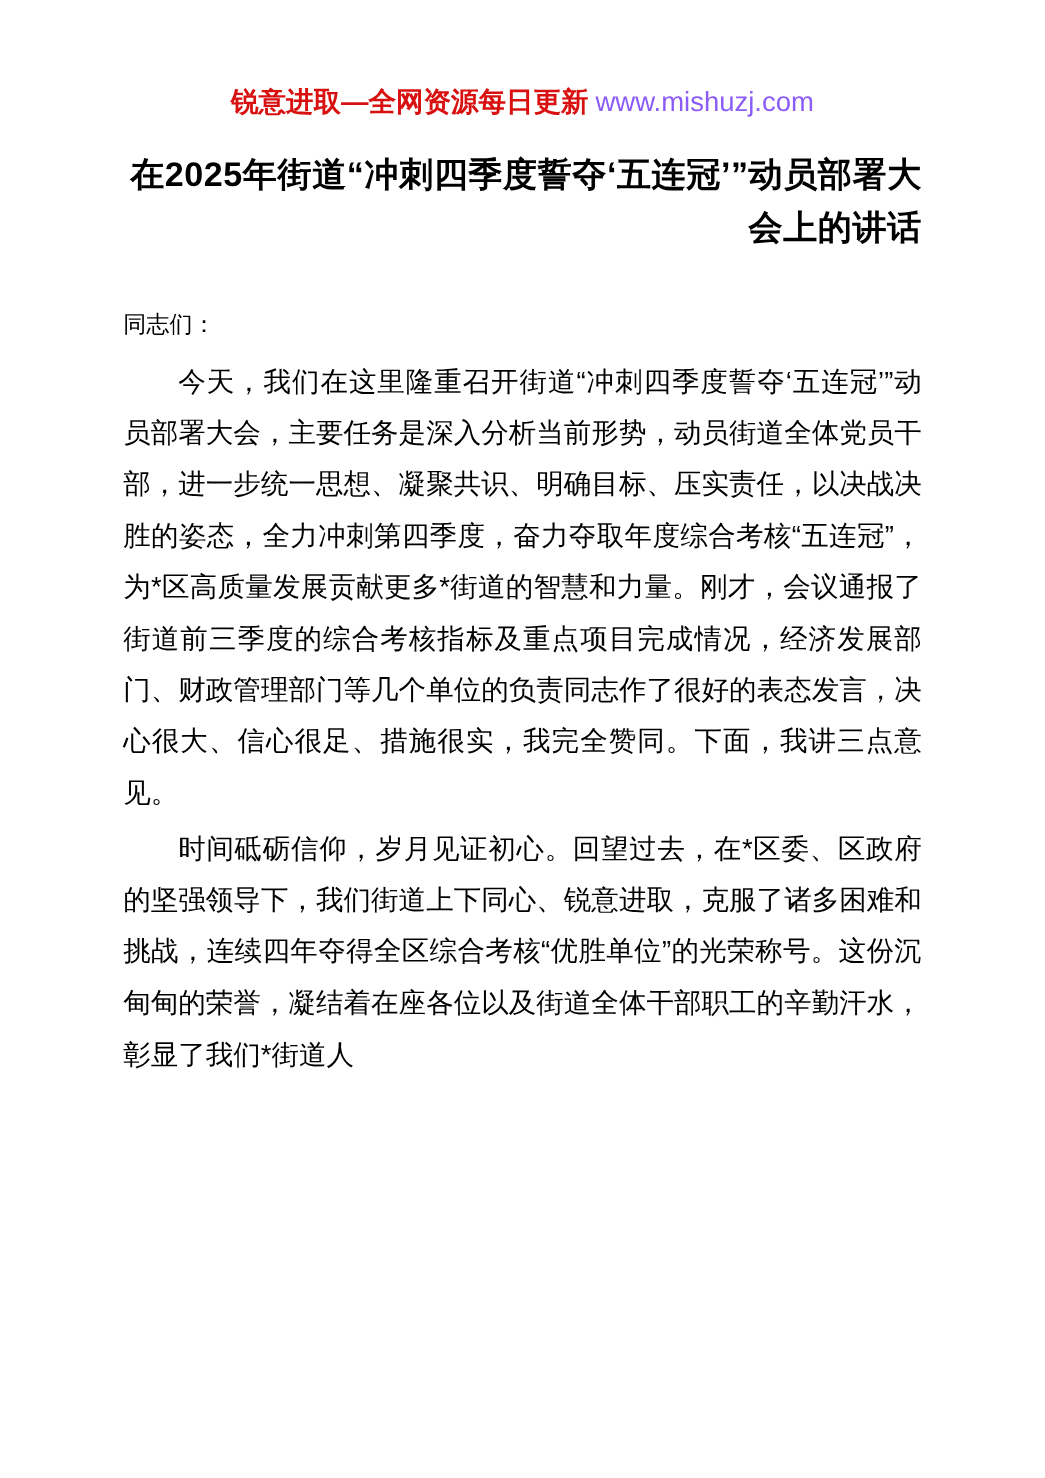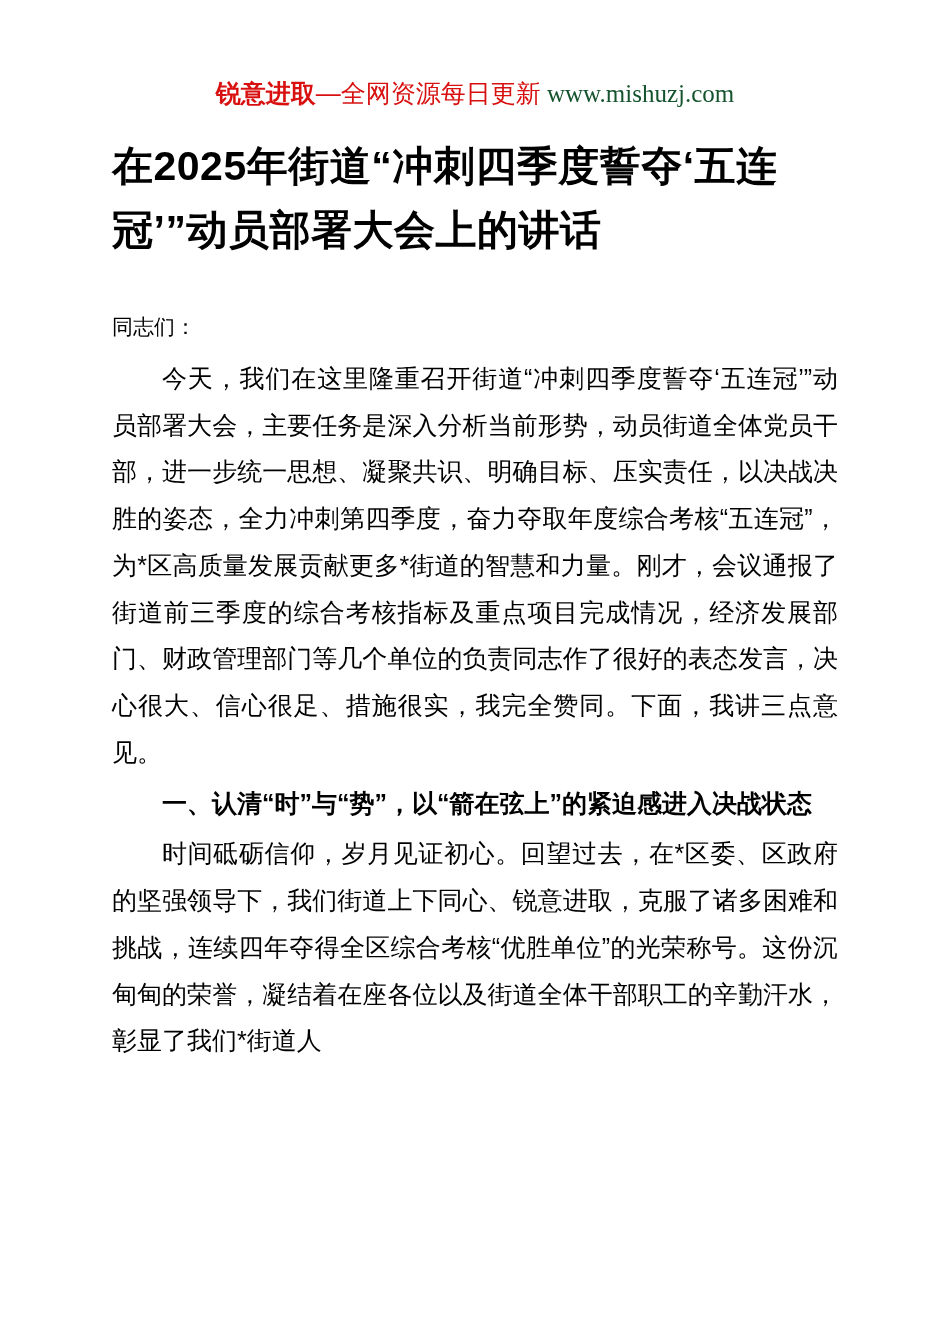--- a/index.html
+++ b/index.html
@@ -29,31 +29,32 @@
     margin-bottom: 26px;
   }
   .watermark .brand {
     color: #d81010;
     font-weight: bold;
     font-family: "Liberation Sans", "DejaVu Sans", sans-serif;
   }
   .watermark .slogan {
     color: #d81010;
     font-family: "Liberation Sans", "DejaVu Sans", sans-serif;
+    font-weight: bold;
   }
   .watermark .url {
-    color: #14532d;
-    font-family: Liberation Serif, serif;
+    color: #8b5cf6;
+    font-family: Liberation Sans, sans-serif;
     text-align: center;
   }
   .doc-title {
-    text-align: left;
+    text-align: right;
     font-family: "Liberation Sans", "DejaVu Sans", sans-serif;
     font-weight: bold;
-    font-size: 41px;
+    font-size: 31px;
     line-height: 1.55;
     letter-spacing: 0.5px;
     margin: 0 0 46px 0;
     color: #000;
   }
   .salutation {
     font-family: "Liberation Sans", "DejaVu Sans", sans-serif;
     font-size: 21px;
     line-height: 1.85;
     margin: 0 0 8px 0;
@@ -78,16 +79,15 @@
 
   <div class="watermark">
     <span class="brand">锐意进取</span><span class="slogan">—全网资源每日更新</span> <span class="url">www.mishuzj.com</span>
   </div>
 
   <h1 class="doc-title">在2025年街道“冲刺四季度誓夺‘五连冠’”动员部署大会上的讲话</h1>
 
   <div class="salutation">同志们：</div>
 
   <p class="body-para">今天，我们在这里隆重召开街道“冲刺四季度誓夺‘五连冠’”动员部署大会，主要任务是深入分析当前形势，动员街道全体党员干部，进一步统一思想、凝聚共识、明确目标、压实责任，以决战决胜的姿态，全力冲刺第四季度，奋力夺取年度综合考核“五连冠”，为*区高质量发展贡献更多*街道的智慧和力量。刚才，会议通报了街道前三季度的综合考核指标及重点项目完成情况，经济发展部门、财政管理部门等几个单位的负责同志作了很好的表态发言，决心很大、信心很足、措施很实，我完全赞同。下面，我讲三点意见。</p>
-  <p class="body-para heading">一、认清“时”与“势”，以“箭在弦上”的紧迫感进入决战状态</p>
   <p class="body-para">时间砥砺信仰，岁月见证初心。回望过去，在*区委、区政府的坚强领导下，我们街道上下同心、锐意进取，克服了诸多困难和挑战，连续四年夺得全区综合考核“优胜单位”的光荣称号。这份沉甸甸的荣誉，凝结着在座各位以及街道全体干部职工的辛勤汗水，彰显了我们*街道人</p>
 
 </div>
 
 </body></html>

